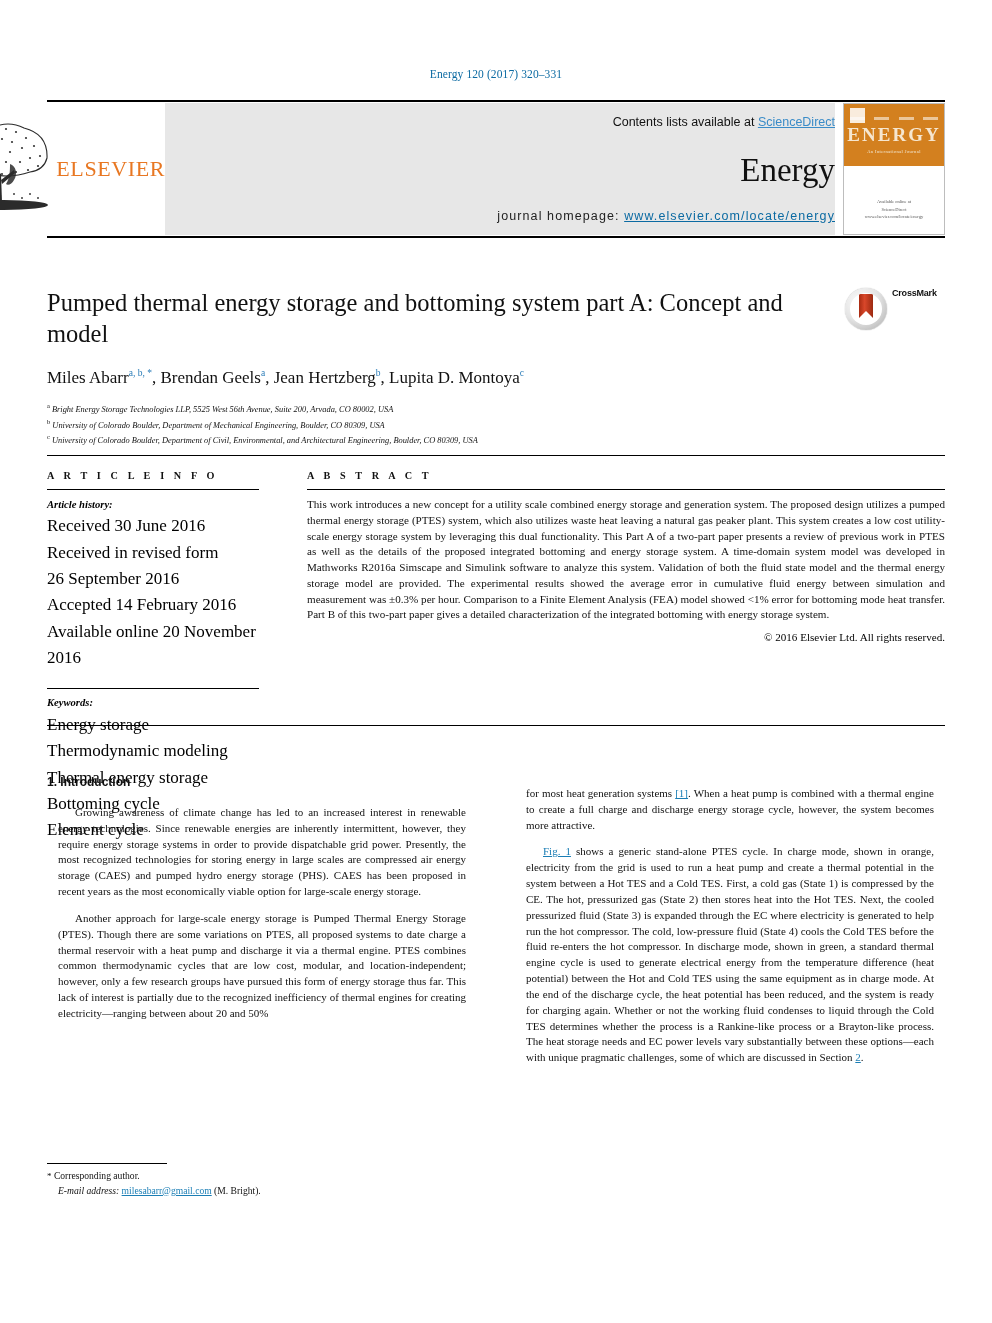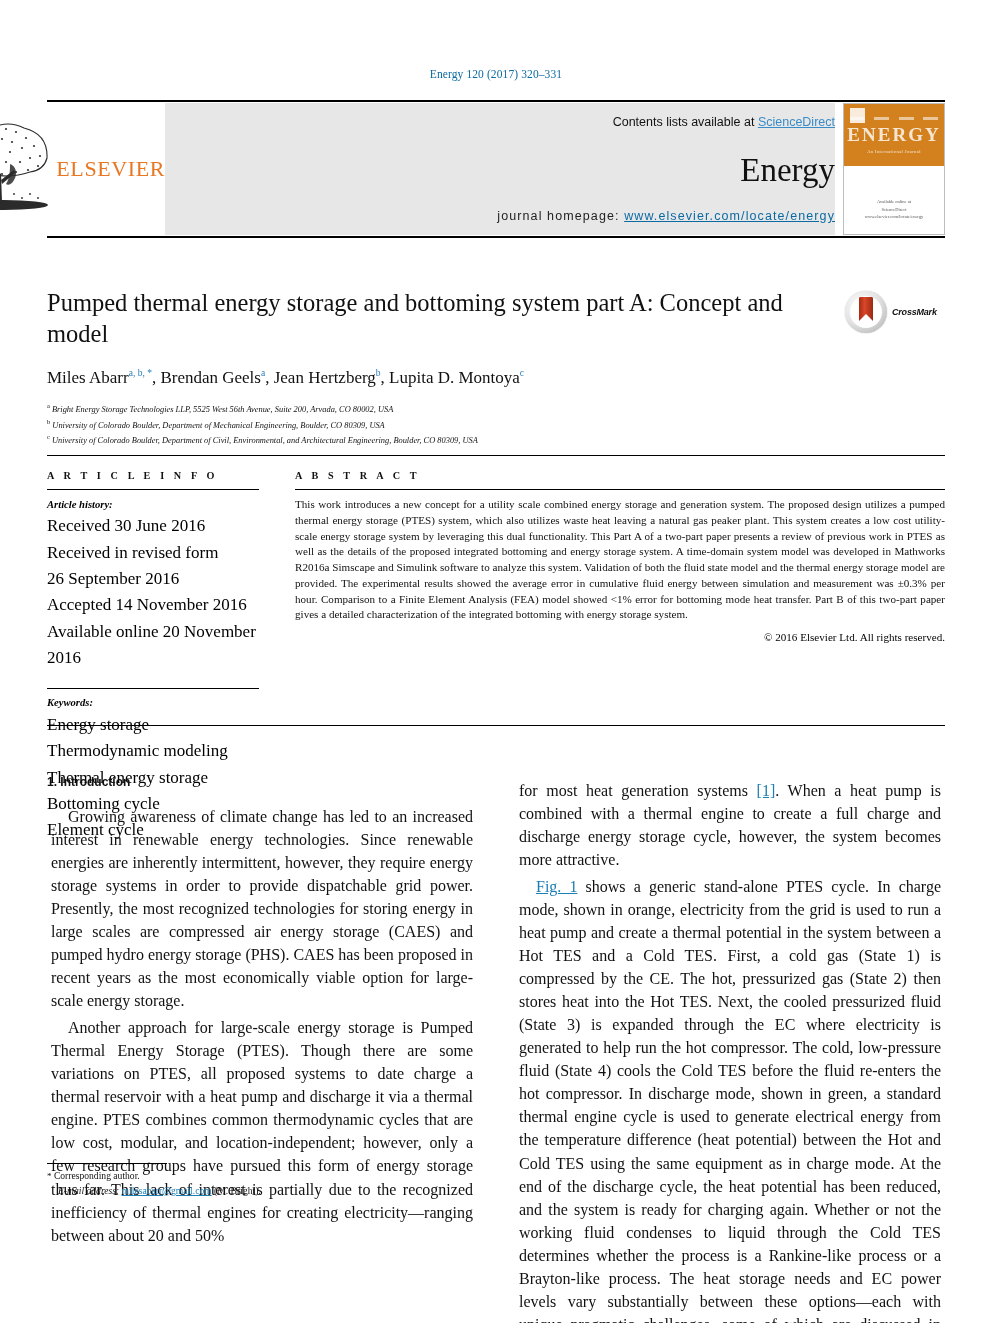--- a/index.html
+++ b/index.html
@@ -206,22 +206,20 @@
   }
   .aff sup { color: #111; font-style: normal; font-size: 6.5px; }
 
   .crossmark {
     position: absolute;
     right: 47px;
     top: 288px;
     width: 100px;
     height: 48px;
     display: flex;
-    align-items: center;
-    font-style: italic;
   }
   .cm-circle {
     width: 42px; height: 42px;
     border-radius: 50%;
     background: radial-gradient(circle at 35% 32%, #fbfbfb 0%, #e4e4e4 48%, #a9a9a9 100%);
     position: relative;
     box-shadow: 0 0 1px #888;
   }
   .cm-inner {
     position: absolute;
@@ -261,21 +259,21 @@
     top: 455px;
     width: 898px;
     border-top: 1px solid #000;
   }
   .info-abstract {
     position: absolute;
     left: 47px;
     top: 470px;
     width: 898px;
     display: flex;
-    gap: 36px;
+    gap: 48px;
   }
   .col-info { width: 212px; flex: 0 0 212px; }
   .col-abstract { flex: 1 1 auto; }
   .sec-head {
     font-family: "Liberation Serif", serif;
     font-size: 10.2px;
     font-weight: bold;
     letter-spacing: 3.6px;
     color: #111;
     margin-bottom: 8px;
@@ -322,25 +320,25 @@
   }
   .bcol { width: 430px; flex: 0 0 430px; }
   .section-title {
     font-family: "Liberation Sans", sans-serif;
     font-size: 12px;
     font-weight: bold;
     margin: 0 0 16px 0;
     color: #111;
   }
   .btext {
-    font-size: 16px;
+    font-size: 11px;
     line-height: 1.44;
     text-align: justify;
     color: #111;
-    margin: 4px;
+    margin: 11px;
   }
   .btext.indent { text-indent: 17px; }
   .lnk { color: #1b7eb5; }
 
   
   .footnote {
     position: absolute;
     left: 47px;
     top: 1163px;
     width: 430px;
@@ -513,21 +511,21 @@
   <div class="info-rule-top"></div>
 
   <div class="info-abstract">
     <div class="col-info">
       <div class="sec-head">A R T I C L E  I N F O</div>
       <div class="thin-rule"></div>
       <div class="info-label">Article history:</div>
       <div class="info-line">Received 30 June 2016</div>
       <div class="info-line">Received in revised form</div>
       <div class="info-line">26 September 2016</div>
-      <div class="info-line">Accepted 14 November 2016</div>
+      <div class="info-line">Accepted 14 February 2016</div>
       <div class="info-line">Available online 20 November 2016</div>
       <div class="info-gap"></div>
       <div class="info-block-rule"></div>
       <div class="info-label">Keywords:</div>
       <div class="info-line">Energy storage</div>
       <div class="info-line">Thermodynamic modeling</div>
       <div class="info-line">Thermal energy storage</div>
       <div class="info-line">Bottoming cycle</div>
       <div class="info-line">Element cycle</div>
     </div>

